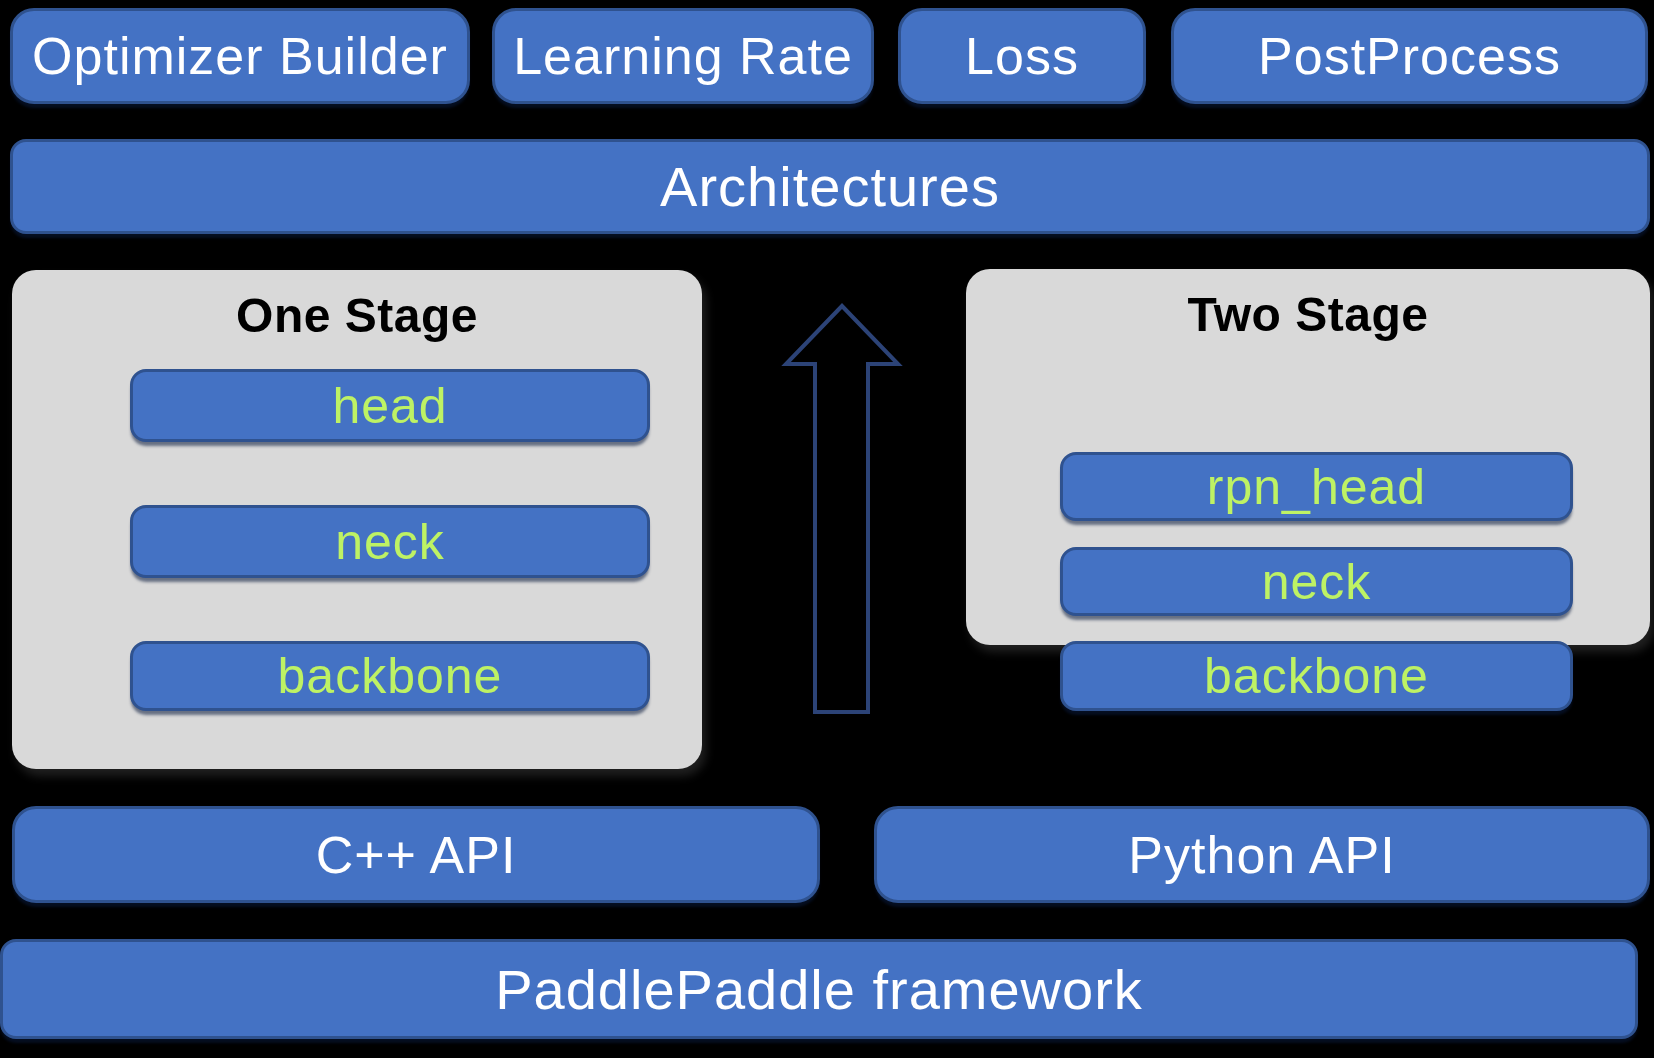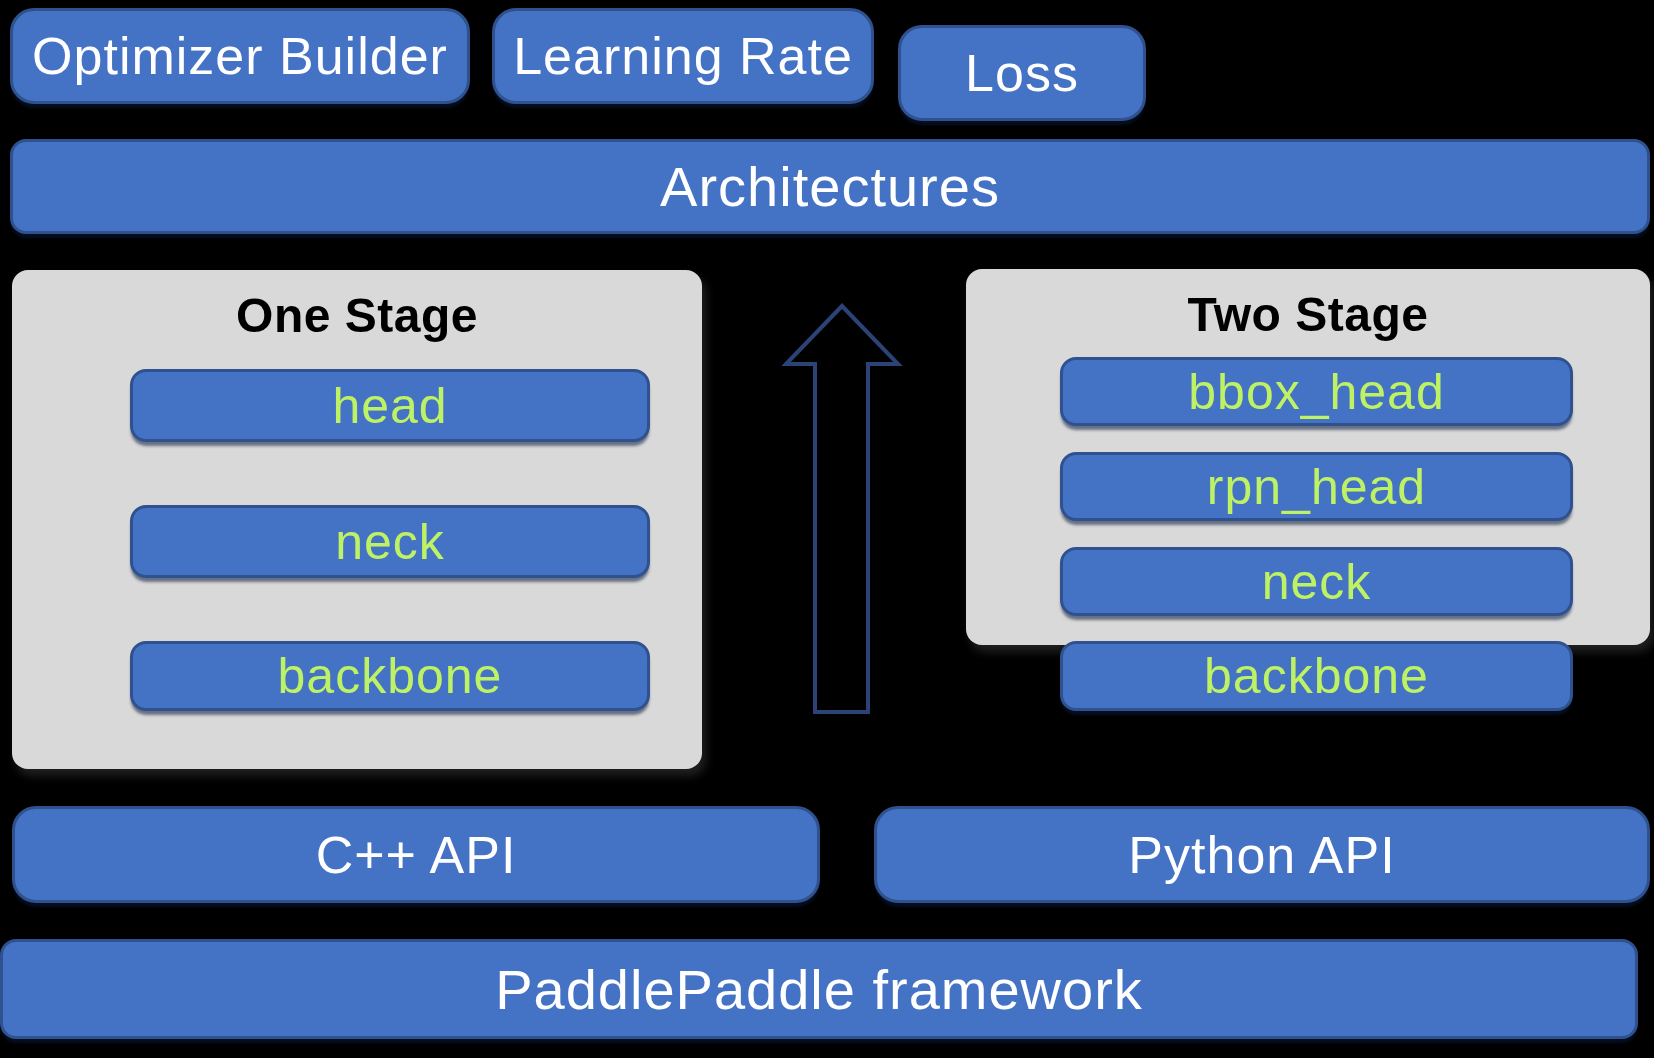--- a/index.html
+++ b/index.html
@@ -26,21 +26,21 @@
     justify-content: center;
     color: #FFFFFF;
     letter-spacing: 1px;
     box-shadow: 0 5px 3px -1px rgba(10, 25, 60, 0.55);
   }
   .rowtext { font-size: 52px; }
   .bigtext { font-size: 56px; border-radius: 16px; }
   .panel {
     position: absolute;
     background: #D9D9D9;
-    border-radius: 16px;
+    border-radius: 24px;
     box-shadow: 4px 7px 10px rgba(70, 70, 70, 0.45);
   }
   .panel-title {
     position: absolute;
     width: 100%;
     text-align: center;
     color: #000000;
     font-weight: 700;
     font-size: 48px;
     letter-spacing: 0.5px;
@@ -68,38 +68,38 @@
     pointer-events: none;
   }
 </style>
 </head>
 <body>
 
 <div class="stage">
 
   <div class="bluebox rowtext" style="left:10px; top:8px; width:460px; height:96px;">Optimizer Builder</div>
   <div class="bluebox rowtext" style="left:492px; top:8px; width:382px; height:96px;">Learning Rate</div>
-  <div class="bluebox rowtext" style="left:898px; top:8px; width:248px; height:96px;margin-top:17px;">Loss</div>
+  <div class="bluebox rowtext" style="left:898px; top:8px; width:248px; height:96px;">Loss</div>
+  <div class="bluebox rowtext" style="left:1171px; top:8px; width:477px; height:96px;">PostProcess</div>
 
   <div class="bluebox bigtext" style="left:10px; top:139px; width:1640px; height:95px;">Architectures</div>
 
   <div class="panel" style="left:12px; top:270px; width:690px; height:499px;">
     <div class="panel-title" style="top:18px;">One Stage</div>
     <div class="layerbox" style="left:118px; top:99px; width:520px; height:73px;">head</div>
     <div class="layerbox" style="left:118px; top:235px; width:520px; height:73px;">neck</div>
     <div class="layerbox" style="left:118px; top:371px; width:520px; height:70px;">backbone</div>
   </div>
 
   <svg class="arrow-svg" viewBox="0 0 1654 1058" xmlns="http://www.w3.org/2000/svg">
     <polygon points="842,306 898,364 868,364 868,712 815,712 815,364 786,364" fill="none" stroke="#2C4377" stroke-width="4" stroke-linejoin="miter"></polygon>
   </svg>
 
   <div class="panel" style="left:966px; top:269px; width:684px; height:376px;">
     <div class="panel-title" style="top:18px;">Two Stage</div>
-    <div class="layerbox" style="left:94px; top:88px; width:513px; height:69px;">bbox_head</div>
     <div class="layerbox" style="left:94px; top:183px; width:513px; height:69px;">rpn_head</div>
     <div class="layerbox" style="left:94px; top:278px; width:513px; height:69px;">neck</div>
     <div class="layerbox" style="left:94px; top:372px; width:513px; height:70px;">backbone</div>
   </div>
 
   <div class="bluebox rowtext" style="left:12px; top:806px; width:808px; height:97px;">C++ API</div>
   <div class="bluebox rowtext" style="left:874px; top:806px; width:776px; height:97px;">Python API</div>
 
   <div class="bluebox bigtext" style="left:0; top:939px; width:1638px; height:100px;">PaddlePaddle framework</div>
 

